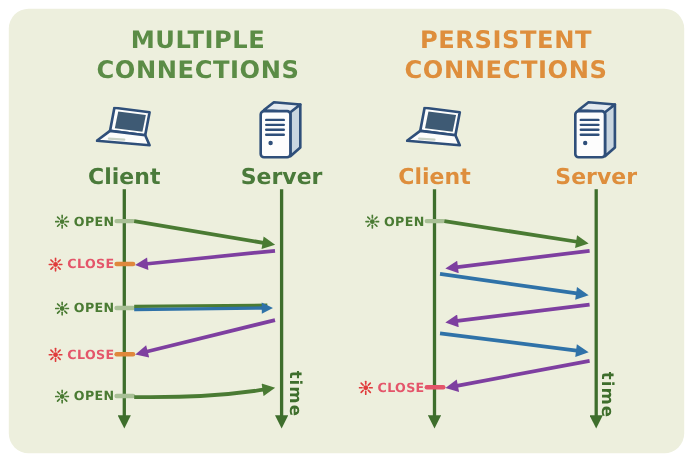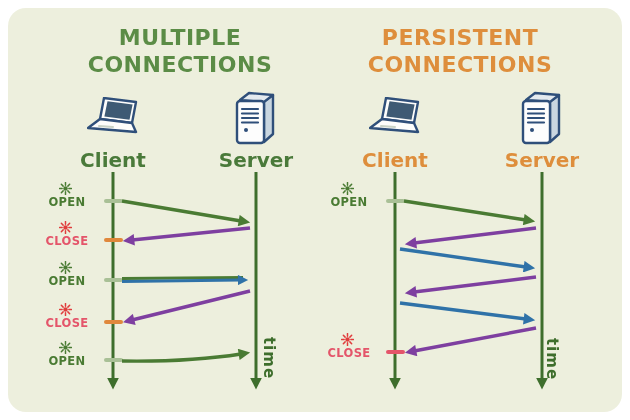--- a/index.html
+++ b/index.html
@@ -20,21 +20,21 @@
   .title.orange{color:#de8e3c;}
   .node-label{
     position:absolute;top:148px;width:120px;text-align:center;
     font-size:20px;font-weight:bold;
   }
   .node-label.green{color:#4a7a3a;}
   .node-label.orange{color:#de8e3c;}
   .icon{position:absolute;}
   .event{
     position:absolute;height:16px;display:flex;align-items:center;justify-content:flex-end;
-    font-size:11.5px;font-weight:bold;letter-spacing:.3px;flex-direction:column;
+    font-size:11.5px;font-weight:bold;letter-spacing:.3px;
   }
   .event .sun{margin-right:4px;flex:0 0 auto;display:block;}
   .event.open{color:#4a7b33;}
   .event.close{color:#e4556a;}
   .event .sun.green{color:#4a7b33;}
   .event .sun.red{color:#e03c3c;}
   .time-label{
     position:absolute;width:60px;height:18px;text-align:center;
     font-size:15px;font-weight:bold;letter-spacing:1px;color:#3e6e2c;
     transform:rotate(90deg);

